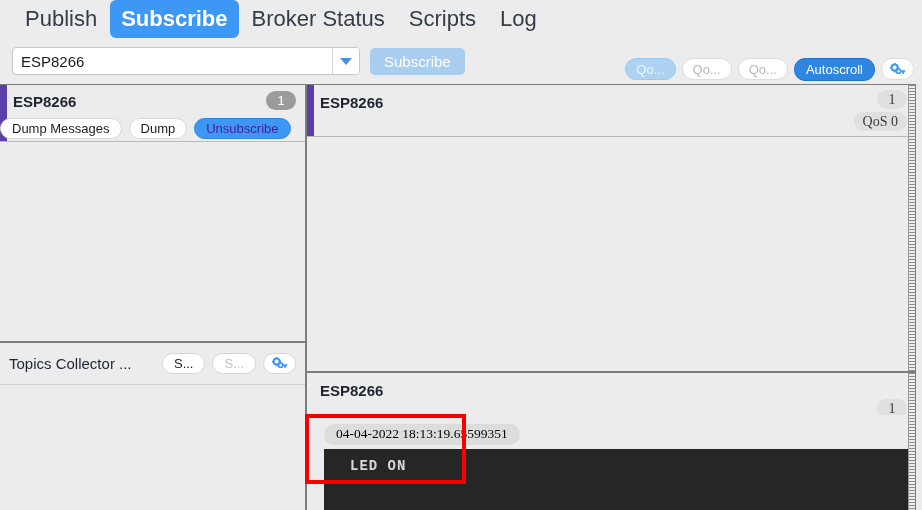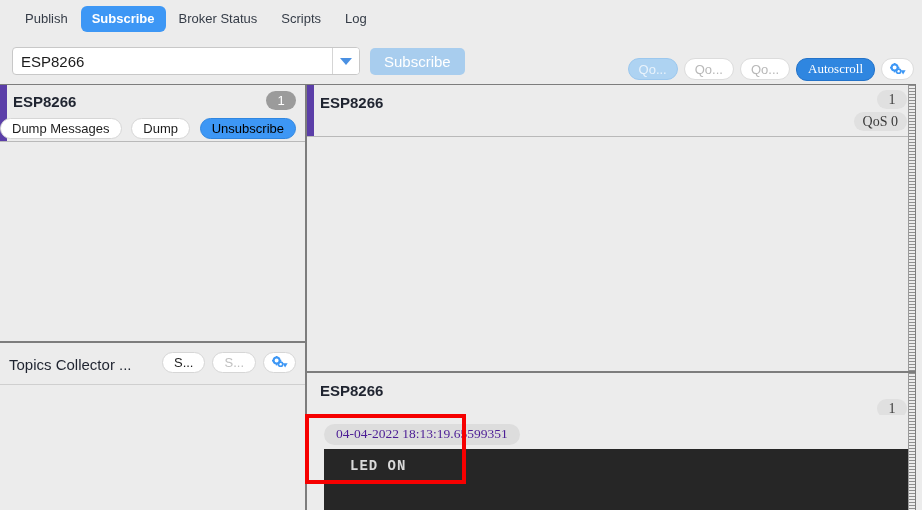--- a/index.html
+++ b/index.html
@@ -19,21 +19,21 @@
   .tabbar {
     height: 38px;
     background: #ececec;
     display: flex;
     align-items: center;
     padding-left: 14px;
     box-sizing: border-box;
     gap: 2px;
   }
   .tab {
-    font-size: 13px;
+    font-size: 22px;
     color: #353c47;
     padding: 5px 11px;
     border-radius: 6px;
     line-height: 1.3;
     white-space: nowrap;
     cursor: default;
   }
   .tab.active {
     background: #3d97f5;
     color: #ffffff;
@@ -130,21 +130,20 @@
   }
   .pill.primary {
     background: #2f86e0;
     border-color: #2473c9;
     color: #ffffff;
     font-size: 13px;
     min-width: 0;
     padding: 0 11px;
     height: 23px;
     border-radius: 11px;
-    font-family: Liberation Serif, serif;
   }
   .pill.gear {
     min-width: 0;
     padding: 0 7px;
     height: 22px;
   }
   .gear-glyph {
     display: flex;
     align-items: center;
     gap: 2px;
@@ -206,60 +205,61 @@
     box-sizing: border-box;
   }
   .badge.light {
     background: #e0e0e0;
     color: #3a3a3a;
     font-family: "Liberation Serif", serif;
     font-size: 14px;
   }
   .head-btns {
     display: flex;
-    justify-content: space-between;
+    gap: 7px;
+    justify-content: flex-start;
     padding: 5px 9px 7px 0;
   }
   .hbtn {
     height: 21px;
     padding: 0 11px;
     border-radius: 11px;
     background: #ffffff;
     border: 1px solid #d6d6d6;
     font-size: 13px;
     color: #1d1d1d;
     display: flex;
     align-items: center;
     justify-content: center;
     box-sizing: border-box;
     white-space: nowrap;
   }
   .hbtn.blue {
     background: #3d97f5;
     border-color: #2f86e0;
-    color: #000000;
+    color: #4c1d95;
   }
   .hbtn.dim { color: #c0c0c0; }
 
   .pane-body {
     background: #ececec;
     height: 100%;
   }
 
   
   #pane-left .pane-head { height: 57px; }
   #pane-left .pane-title { position: absolute; left: 0; top: 0; }
   #pane-left .badge-wrap { position: absolute; right: 9px; top: 6px; }
 
   
   .collector-row {
     height: 42px;
     display: flex;
-    align-items: flex-end;
-    padding: 0 9px 11px 9px;
+    align-items: center;
+    padding: 0 9px 0 9px;
     box-sizing: border-box;
     background: #ececec;
     border-bottom: 1px solid #cfcfcf;
   }
   .collector-label {
     flex: 1;
     font-size: 15px;
     color: #1f2430;
     white-space: nowrap;
   }
@@ -283,21 +283,21 @@
     position: relative;
     background: #ececec;
     height: 100%;
   }
   .ts {
     display: inline-block;
     margin: 9px 0 0 17px;
     padding: 2px 12px 3px 12px;
     border-radius: 11px;
     background: #dddddd;
-    color: #4c1d95;
+    color: #000000;
     font-size: 13.5px;
     font-family: "Liberation Serif", serif;
     white-space: nowrap;
     text-align: right;
   }
   .payload {
     margin: 4px 0 0 17px;
     background: #262626;
     color: #d9d9d9;
     font-family: "Liberation Mono", monospace;

